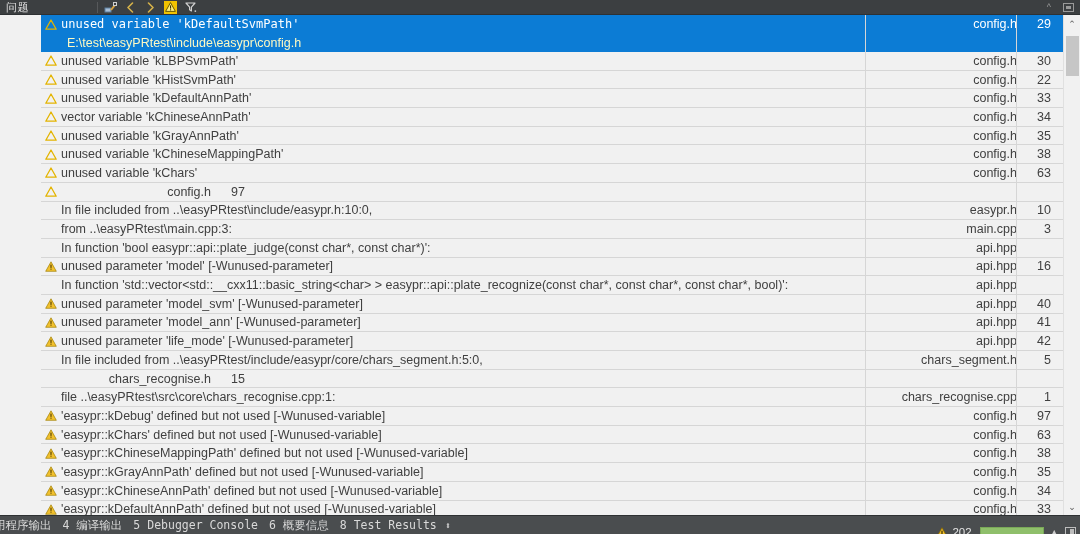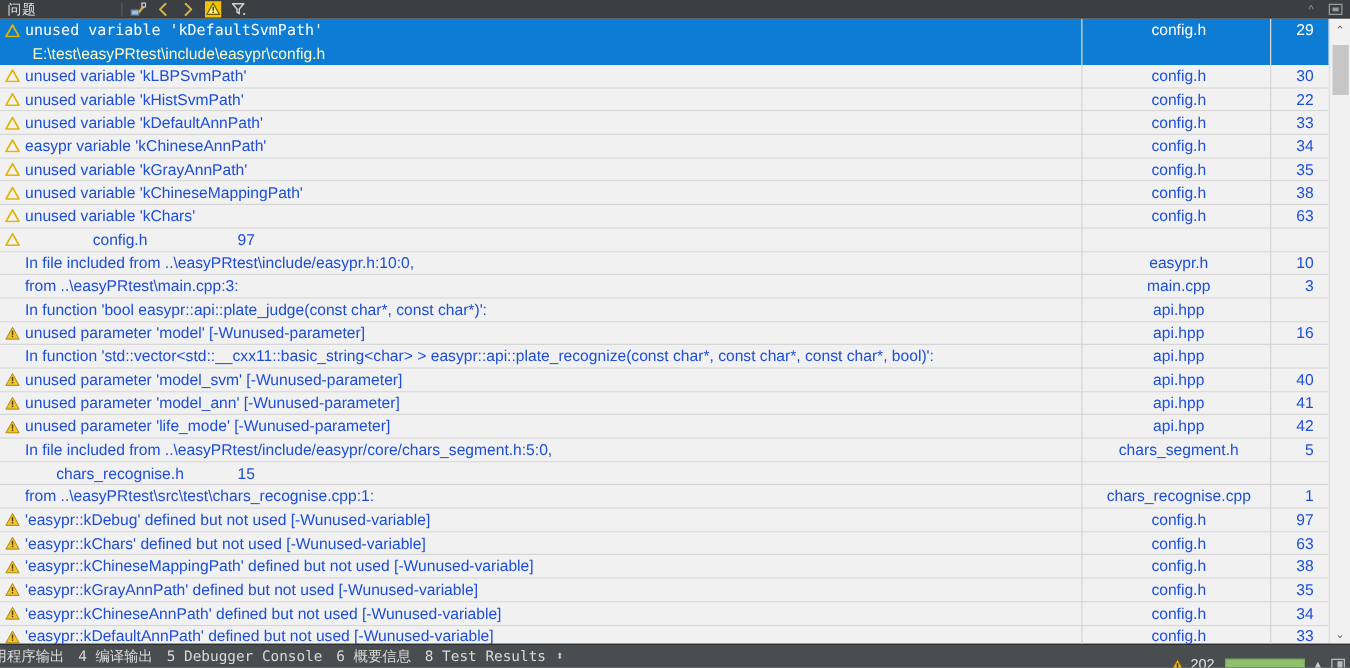--- a/index.html
+++ b/index.html
@@ -30,33 +30,33 @@
   .hdr-icons { display: flex; align-items: center; gap: 7px; }
   .hdr-ic { width: 13px; height: 13px; display: flex; align-items: center; justify-content: center; cursor: default; }
   .hdr-right { position: absolute; right: 6px; top: 0; height: 15px; display: flex; align-items: center; gap: 12px; }
   .chev { font-size: 9px; color: #9a9a9a; line-height: 1; }
   .panel-ic { width: 11px; height: 9px; border: 1px solid #9a9a9a; position: relative; }
   .panel-ic::after { content:""; position:absolute; left:2px; right:2px; top:2px; bottom:2px; background:#9a9a9a; }
   .warn-hl { background: #f2c300; width: 13px; height: 13px; display:flex; align-items:center; justify-content:center; }
 
   
   .table-wrap { flex: 1 1 auto; position: relative; background: #f1f1f1; overflow: hidden; display: flex; }
-  .rows { flex: 1 1 auto; position: relative; }
+  .rows { flex: 1 1 auto; position: relative; padding-left: 41px; }
   .row {
     display: flex; align-items: center;
     height: 18.7px;
     border-bottom: 1px solid #d6d6d6;
-    font-size: 12.5px; color: #1d4ed8;
+    font-size: 12.5px; color: #404040;
     background: #f1f1f1;
     position: relative;
     white-space: nowrap;
   }
   .row .ico { width: 20px; flex: 0 0 20px; display: flex; align-items: center; justify-content: center; }
   .row .msg { flex: 1 1 auto; overflow: hidden; text-overflow: clip; padding-right: 6px; }
-  .row .file { flex: 0 0 150px; text-align: center; padding-left: 2px; }
+  .row .file { flex: 0 0 150px; text-align: right; padding-left: 2px; }
   .row .line { flex: 0 0 46px; text-align: right; padding-right: 12px; }
 
   
   .row.selected {
     background: #0c7cd5;
     color: #ffffff;
     height: 37px;
     border-bottom: 1px solid #0c7cd5;
     align-items: flex-start;
   }
@@ -204,21 +204,21 @@
           <div class="msg">unused variable 'kDefaultAnnPath'</div>
           <div class="file">config.h</div>
           <div class="line">33</div>
         </div>
         <div class="row">
           <div class="ico">
             <svg width="12" height="11" viewBox="0 0 12 11">
               <path d="M6 1 L11.2 10.2 L0.8 10.2 Z" fill="none" stroke="#e3b400" stroke-width="1.3" stroke-linejoin="round"></path>
             </svg>
           </div>
-          <div class="msg">easypr variable 'kChineseAnnPath'</div>
+          <div class="msg">vector variable 'kChineseAnnPath'</div>
           <div class="file">config.h</div>
           <div class="line">34</div>
         </div>
         <div class="row">
           <div class="ico">
             <svg width="12" height="11" viewBox="0 0 12 11">
               <path d="M6 1 L11.2 10.2 L0.8 10.2 Z" fill="none" stroke="#e3b400" stroke-width="1.3" stroke-linejoin="round"></path>
             </svg>
           </div>
           <div class="msg">unused variable 'kGrayAnnPath'</div>
@@ -332,21 +332,21 @@
           <div class="file">chars_segment.h</div>
           <div class="line">5</div>
         </div>
         <div class="row">
           <div class="ico"></div>
           <div class="file">chars_recognise.h</div>
           <div class="line">15</div>
         </div>
         <div class="row">
           <div class="ico"></div>
-          <div class="msg">from ..\easyPRtest\src\test\chars_recognise.cpp:1:</div>
+          <div class="msg">file ..\easyPRtest\src\core\chars_recognise.cpp:1:</div>
           <div class="file">chars_recognise.cpp</div>
           <div class="line">1</div>
         </div>
         <div class="row">
           <div class="ico">
             <svg width="12" height="11" viewBox="0 0 12 11">
               <path d="M6 0.8 L11.3 10.3 L0.7 10.3 Z" fill="#f2c12e" stroke="#a08000" stroke-width="0.7"></path>
               <rect x="5.45" y="3.6" width="1.1" height="3.3" fill="#4a3a00"></rect>
               <rect x="5.45" y="7.6" width="1.1" height="1.1" fill="#4a3a00"></rect>
             </svg>

